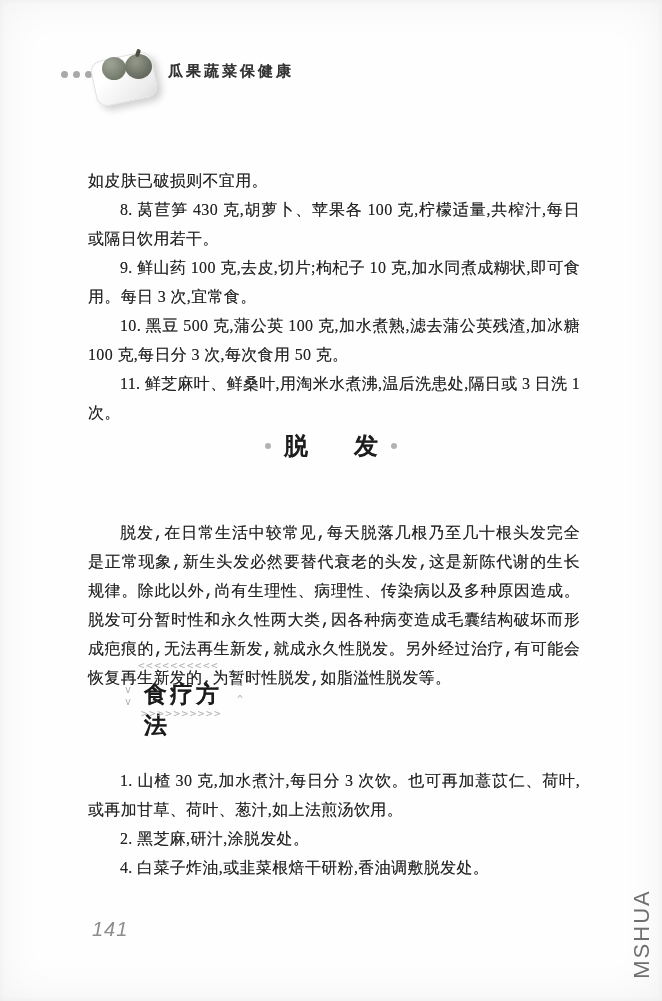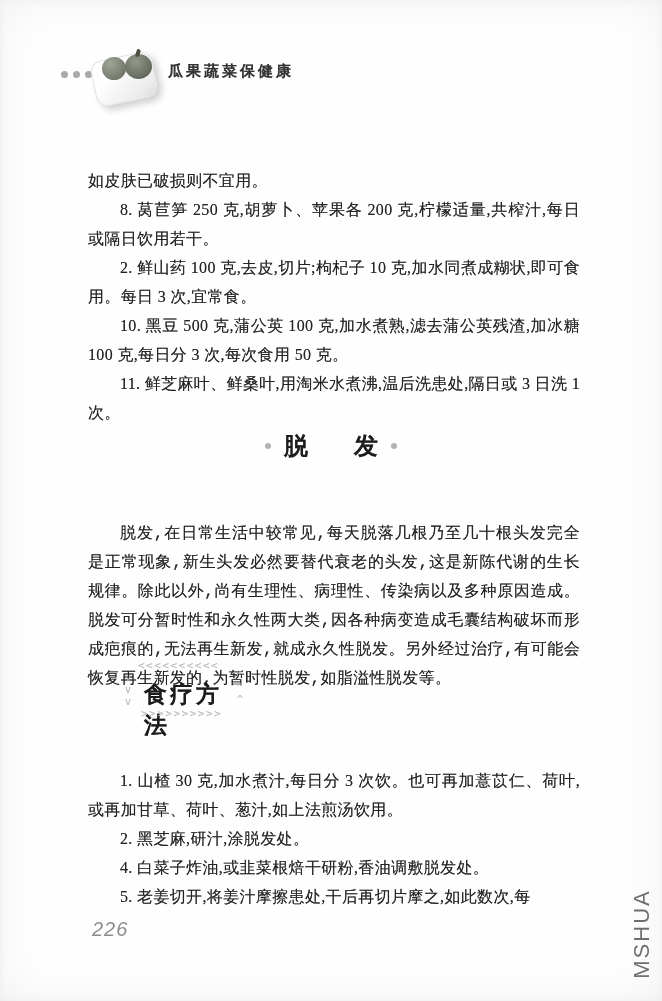--- a/index.html
+++ b/index.html
@@ -119,22 +119,22 @@
       <div class="fruit fruit-left"></div>
       <div class="fruit fruit-right">
         <i class="stem"></i>
       </div>
     </div>
     <div class="book-title">瓜果蔬菜保健康</div>
   </header>
 
   <section class="text-block block-remedies">
     <p class="para">如皮肤已破损则不宜用。</p>
-    <p class="para indent">8. 莴苣笋 250 克,胡萝卜、苹果各 200 克,柠檬适量,共榨汁,每日或隔日饮用若干。</p>
-    <p class="para indent">2. 鲜山药 100 克,去皮,切片;枸杞子 10 克,加水同煮成糊状,即可食用。每日 3 次,宜常食。</p>
+    <p class="para indent">8. 莴苣笋 430 克,胡萝卜、苹果各 100 克,柠檬适量,共榨汁,每日或隔日饮用若干。</p>
+    <p class="para indent">9. 鲜山药 100 克,去皮,切片;枸杞子 10 克,加水同煮成糊状,即可食用。每日 3 次,宜常食。</p>
     <p class="para indent">10. 黑豆 500 克,蒲公英 100 克,加水煮熟,滤去蒲公英残渣,加冰糖 100 克,每日分 3 次,每次食用 50 克。</p>
     <p class="para indent">11. 鲜芝麻叶、鲜桑叶,用淘米水煮沸,温后洗患处,隔日或 3 日洗 1 次。</p>
   </section>
 
   <div class="section-title">
     <i class="tdot tdot-left"></i>
     <span class="tchar">脱</span>
     <span class="tchar">发</span>
     <i class="tdot tdot-right"></i>
   </div>
@@ -152,19 +152,18 @@
     <span class="deco deco-right">^
 ^
 ^</span>
     <span class="deco deco-bottom">&gt;&gt;&gt;&gt;&gt;&gt;&gt;&gt;&gt;&gt;</span>
   </div>
 
   <section class="text-block block-methods">
     <p class="para indent">1. 山楂 30 克,加水煮汁,每日分 3 次饮。也可再加薏苡仁、荷叶,或再加甘草、荷叶、葱汁,如上法煎汤饮用。</p>
     <p class="para indent">2. 黑芝麻,研汁,涂脱发处。</p>
     <p class="para indent">4. 白菜子炸油,或韭菜根焙干研粉,香油调敷脱发处。</p>
-    <p class="para indent">5. 老姜切开,将姜汁摩擦患处,干后再切片摩之,如此数次,每</p>
   </section>
 
-  <div class="page-number">226</div>
+  <div class="page-number">141</div>
   <div class="watermark">MSHUA</div>
 
 </div>
 
 </body></html>

